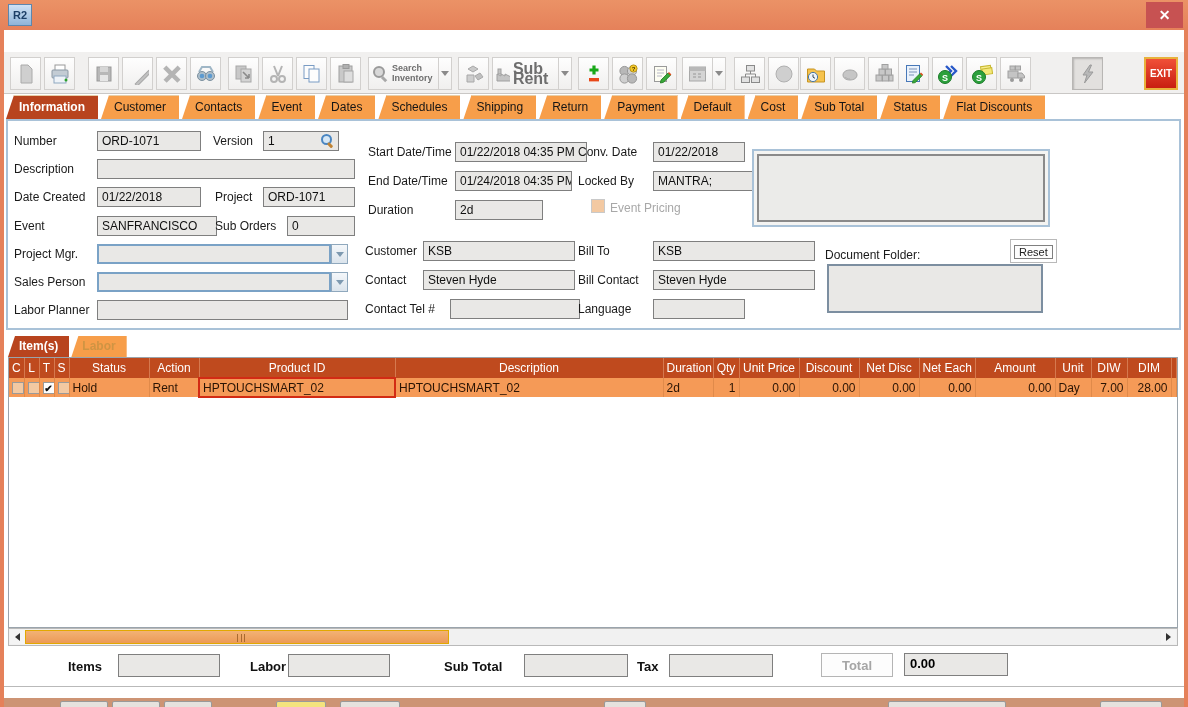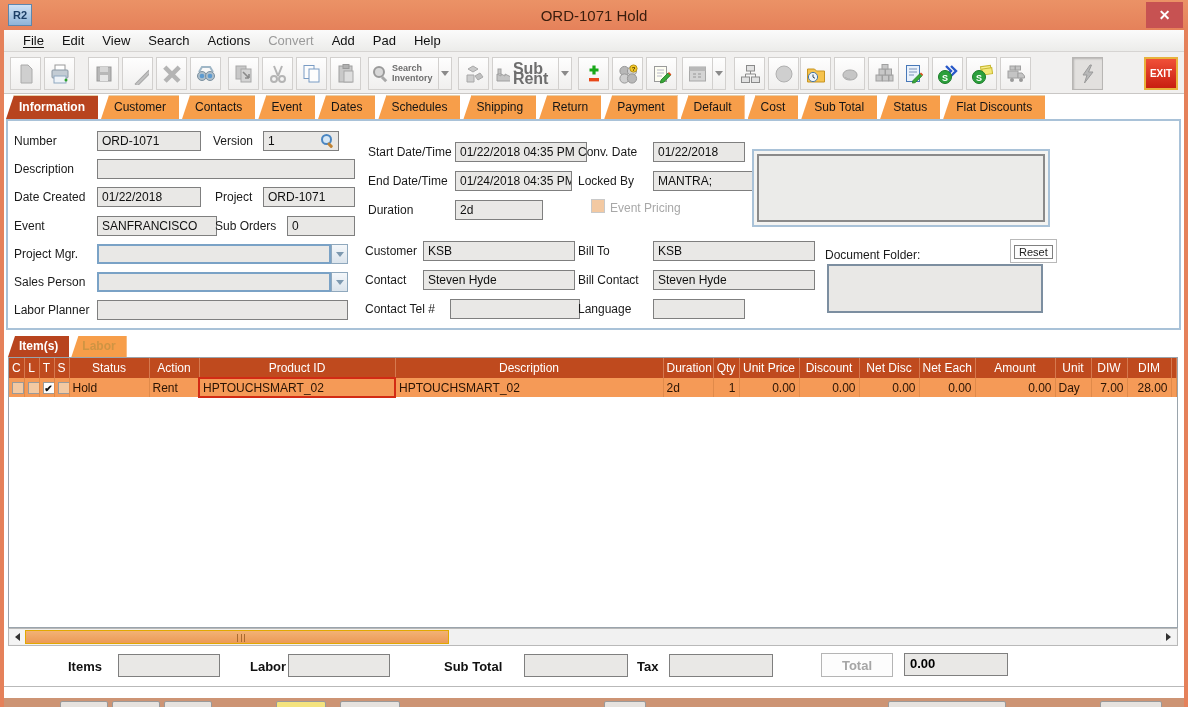--- a/index.html
+++ b/index.html
@@ -99,37 +99,25 @@
   .seg { position:absolute; top:3px; height:12px; background:#e6e2de; border:1px solid #9a9a9a; border-radius:2px; }
   .seg.yellow { background:#f4e37e; }
 </style>
 </head>
 <body>
 
 <div class="window">
 
   <div class="titlebar">
     <div class="app-icon">R2</div>
-    <div class="title-text">ORD-1071 Hold</div>
     <div class="close-btn">✕</div>
   </div>
   <div class="edge left"></div>
   <div class="edge right"></div>
 
-  <div class="menubar">
-    <span class="menu-item first">File</span>
-    <span class="menu-item">Edit</span>
-    <span class="menu-item">View</span>
-    <span class="menu-item">Search</span>
-    <span class="menu-item">Actions</span>
-    <span class="menu-item disabled">Convert</span>
-    <span class="menu-item">Add</span>
-    <span class="menu-item">Pad</span>
-    <span class="menu-item">Help</span>
-  </div>
 
   <div class="toolbar">
     <div class="tb" style="left:6px">
       <svg width="22" height="22">
           <path d="M6 2h7l4 4v14H6z" fill="#cfcfcf" stroke="#aaa"></path>
         </svg>
     </div>
     <div class="tb" style="left:40px">
       <svg width="22" height="22">
           <rect x="6" y="2" width="10" height="6" fill="#fff" stroke="#999"></rect>

